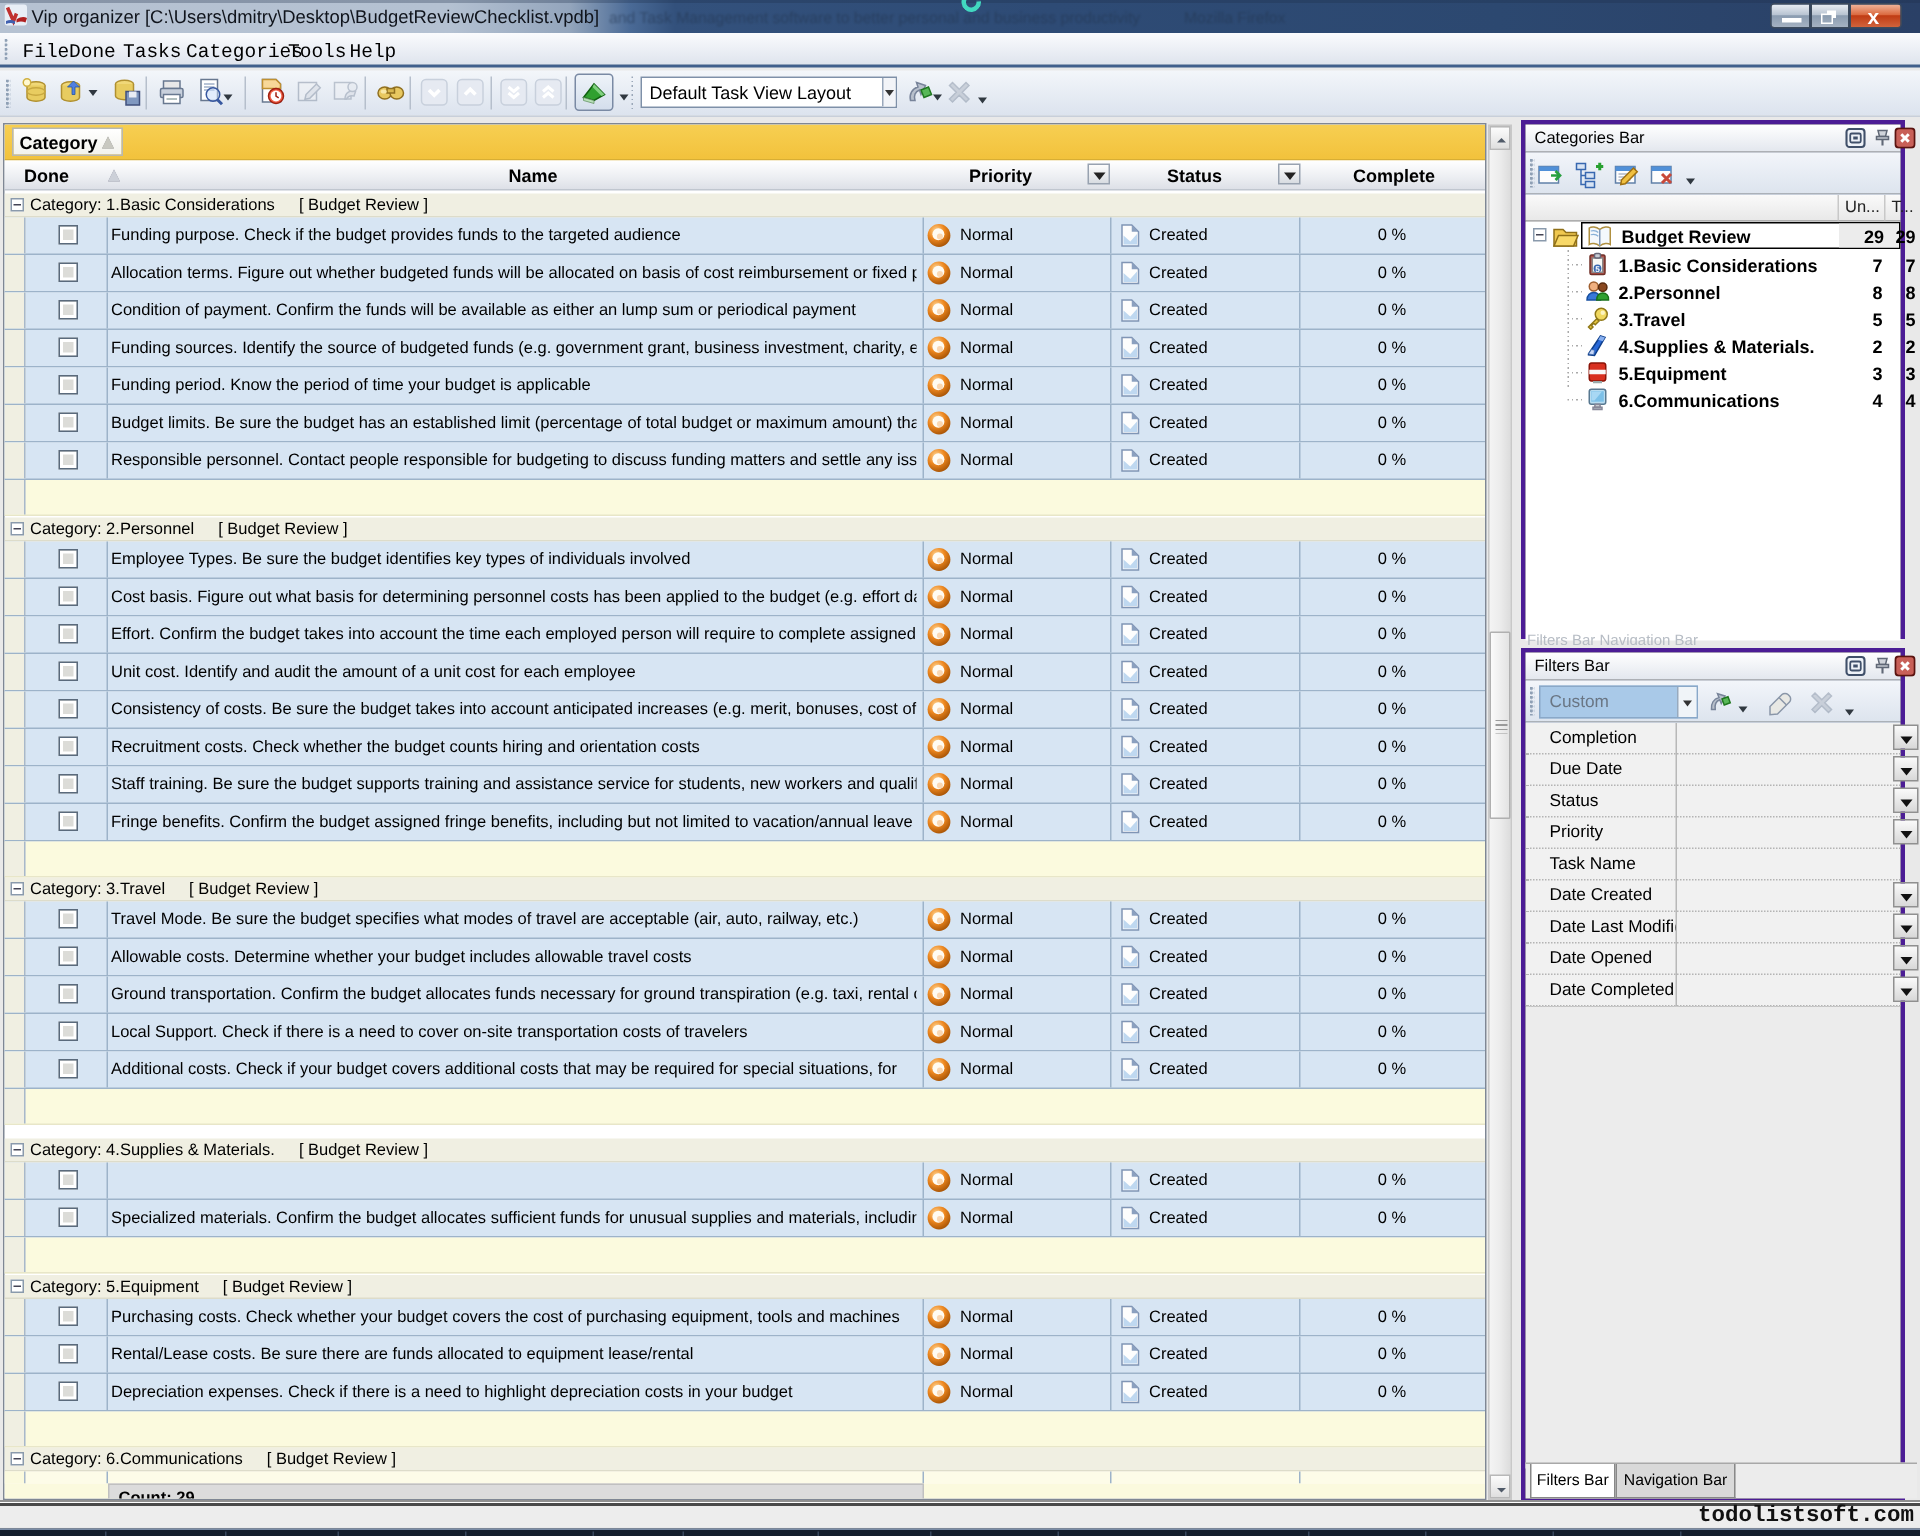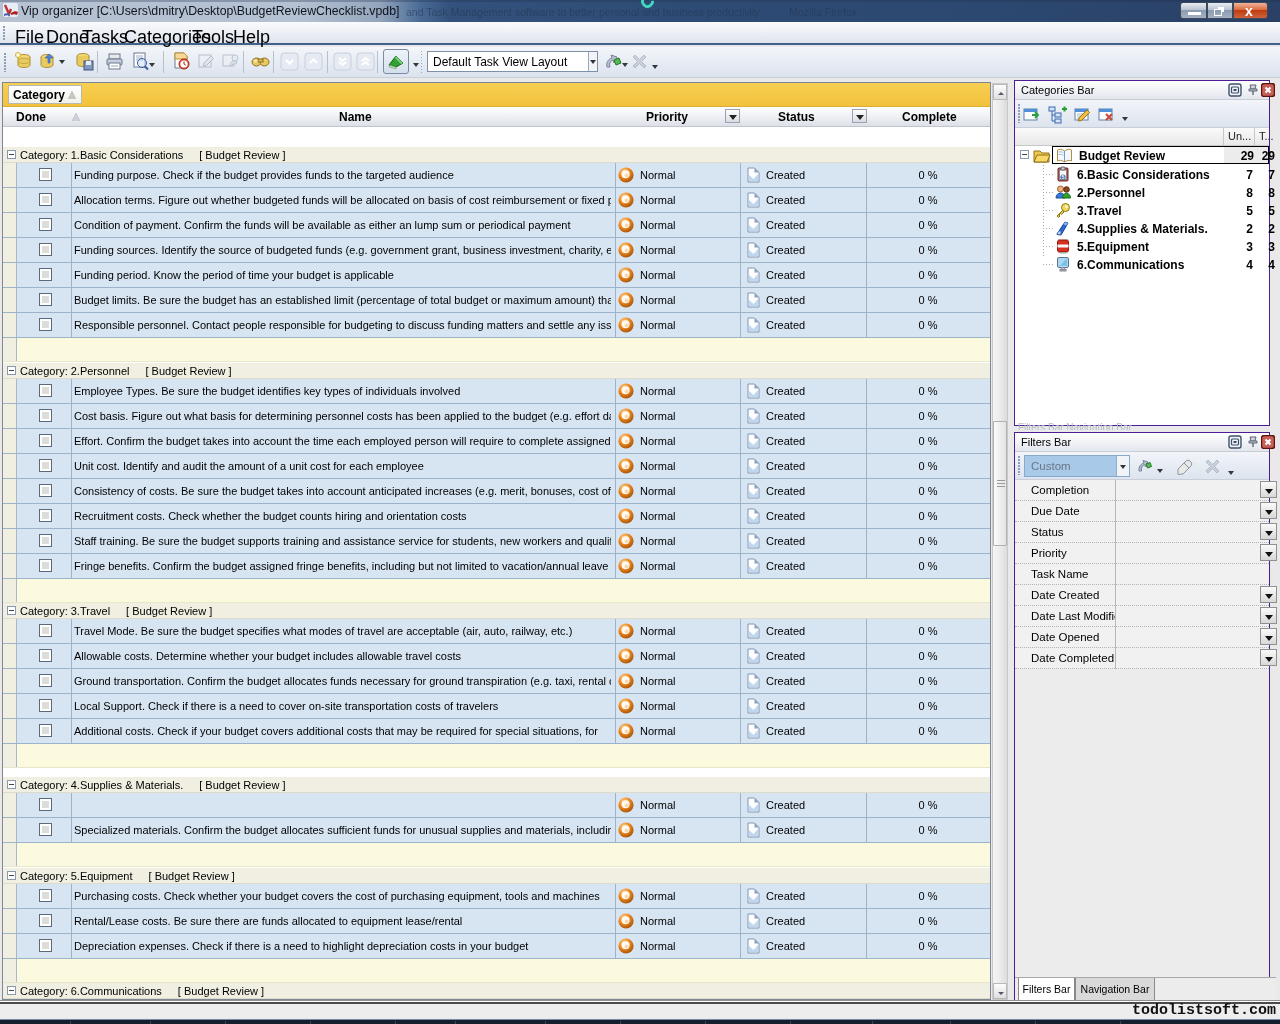--- a/index.html
+++ b/index.html
@@ -21,21 +21,21 @@
 #btnclose { left:1233px; width:35px; border-radius:0 3px 3px 0; background:linear-gradient(#f0b49a 0%,#db6b41 45%,#c03c14 50%,#d0633c 100%); }
 #btnmin .glyph { position:absolute; left:7px; top:9px; width:13px; height:3px; background:#fff; }
 #btnmax .glyph { position:absolute; left:6px; top:6px; width:8px; height:7px; border:1.6px solid #fff; box-shadow:3px -3px 0 -1px #fff; }
 #btnclose .glyph { position:absolute; left:11px; top:0px; color:#fff; font-weight:bold; font-size:14px; }
 
 
 #menubar { position:absolute; left:0; top:22px; width:1280px; height:23px;
   background:linear-gradient(#fafbfd,#e7ebf2 70%,#dfe4ed); border-bottom:2px solid #41608c; }
 #menubar .grip { position:absolute; left:3px; top:4px; width:3px; height:14px;
   background-image:radial-gradient(circle at 1px 1px,#8fa0b5 1px,transparent 1.2px); background-size:3px 3px; }
-.menuitem { position:absolute; top:5px; font-size:18px; color:#000; }
+.menuitem { position:absolute; top:5px; font-size:13px; color:#000;font-family:Liberation Mono, monospace; }
 
 
 #toolbar { position:absolute; left:0; top:47px; width:1280px; height:31px;
   background:linear-gradient(#f3f6fa,#dce3ee); border-bottom:1px solid #c8cfda; }
 #toolbar .grip { position:absolute; left:4px; top:6px; width:3px; height:19px;
   background-image:radial-gradient(circle at 1px 1px,#8fa0b5 1px,transparent 1.2px); background-size:3px 3px; }
 .tbico { position:absolute; top:5px; width:19px; height:19px; }
 .tbsep { position:absolute; top:4px; width:1px; height:22px; background:#b6bfcc; }
 .tbarr { position:absolute; top:13px; width:0; height:0; border-left:3px solid transparent; border-right:3px solid transparent; border-top:4px solid #303840; }
 #viewbtn { position:absolute; left:383px; top:2px; width:26px; height:25px; border:1px solid #7a8aa4; border-radius:3px; background:linear-gradient(#eef3f9,#d4deec); }
@@ -81,21 +81,21 @@
 
 
 #vscroll { position:absolute; left:992px; top:83px; width:16px; height:917px; background:linear-gradient(90deg,#f4f4f4,#ececec 50%,#dcdcdc); border:1px solid #c8c8c8; }
 .sbtn { position:absolute; left:0; width:14px; height:16px; background:linear-gradient(#fcfcfc,#dfdfdf); border:1px solid #b8b8b8; }
 .sbtn svg { position:absolute; left:3px; top:5px; }
 #sthumb { position:absolute; left:0; top:337px; width:14px; height:125px; background:linear-gradient(90deg,#fbfbfb,#e3e3e3); border:1px solid #b0b0b0; border-radius:1px; }
 #sthumb .grip { position:absolute; left:3px; top:58px; width:8px; height:9px;
   background:repeating-linear-gradient(#9a9a9a 0 1px, transparent 1px 3px); }
 
 
-.dock { position:absolute; left:1014px; width:256px; background:#404040; border:1px solid #4c1d95; }
+.dock { position:absolute; left:1014px; width:256px; background:#404040; border:3px solid #4c1d95; }
 .dtitle { position:relative; height:19px; background:linear-gradient(#ffffff,#e3e7ee); border-bottom:1px solid #c8ccd4; }
 .dtitle .cap { position:absolute; left:6px; top:3px; font-size:11px; color:#000; }
 .dbtn { position:absolute; top:2px; width:14px; height:14px; }
 .dtool { position:relative; height:28px; background:linear-gradient(#f2f5fa,#dde4ee); border-bottom:1px solid #c8cfda; }
 .dtool .grip { position:absolute; left:3px; top:4px; width:3px; height:19px;
   background-image:radial-gradient(circle at 1px 1px,#8fa0b5 1px,transparent 1.2px); background-size:3px 3px; }
 </style>
 <style>
 
 #treehdr { position:relative; height:18px; background:linear-gradient(#fafafa,#e8e8e8); border-bottom:1px solid #c8c8c8; font-size:11px; color:#222; }
@@ -278,21 +278,21 @@
 <div id="colheader">
   <div class="lbl" style="left:13px">Done</div>
   <div class="sorttri" style="left:69px;top:6px"></div>
   <div class="lbl" style="left:336px;width:40px">Name</div>
   <div class="lbl" style="left:643px">Priority</div>
   <div class="hdrbtn" style="left:722px"></div>
   <div class="lbl" style="left:775px">Status</div>
   <div class="hdrbtn" style="left:849px"></div>
   <div class="lbl" style="left:899px">Complete</div>
 </div>
-<div class="gheader" style="margin-top:20px">
+<div class="gheader" style="margin-top:2px">
       <div class="minus"></div>
       <div class="txt">Category: 1.Basic Considerations<span class="br">[ Budget Review ]</span></div>
     </div>
 <div class="trow">
       <div class="indent"></div>
       <div class="vline" style="left:68px"></div>
       <div class="vline" style="left:612px"></div>
       <div class="vline" style="left:737px"></div>
       <div class="vline" style="left:863px"></div>
       <div class="cb"></div>
@@ -1148,21 +1148,21 @@
     </div>
     <div class="tnode">
         <div class="stub" style="top:9px"></div>
         <svg class="ico" viewBox="0 0 16 16">
           <rect x="3" y="2" width="10" height="13" rx="1" fill="#b05048" stroke="#703028"></rect>
           <rect x="4.5" y="4" width="7" height="9.5" fill="#f8f8f4" stroke="#888"></rect>
           <rect x="6" y="1" width="4" height="3" rx="1" fill="#c8ccd4" stroke="#667"></rect>
           <circle cx="8" cy="11" r="2.6" fill="#3868b0"></circle>
           <text x="8" y="13" font-size="5.5" fill="#fff" text-anchor="middle" font-weight="bold">5</text>
         </svg>
-        <div class="lbl">6.Basic Considerations</div>
+        <div class="lbl">1.Basic Considerations</div>
         <div class="n1">7</div>
         <div class="n2">7</div>
       </div>
 <div class="tnode">
         <div class="stub" style="top:9px"></div>
         <svg class="ico" viewBox="0 0 16 16">
           <circle cx="5.5" cy="5" r="3" fill="#f0b080" stroke="#a06030"></circle>
           <path d="M1 14 c0-3 2-5 4.5-5 s4.5 2 4.5 5z" fill="#3878d8" stroke="#1850a0"></path>
           <circle cx="11.5" cy="5.5" r="2.8" fill="#8a4820" stroke="#5a2c10"></circle>
           <path d="M7.5 14 c0-3 1.8-4.6 4-4.6 s4 1.6 4 4.6z" fill="#30a030" stroke="#187018"></path>

